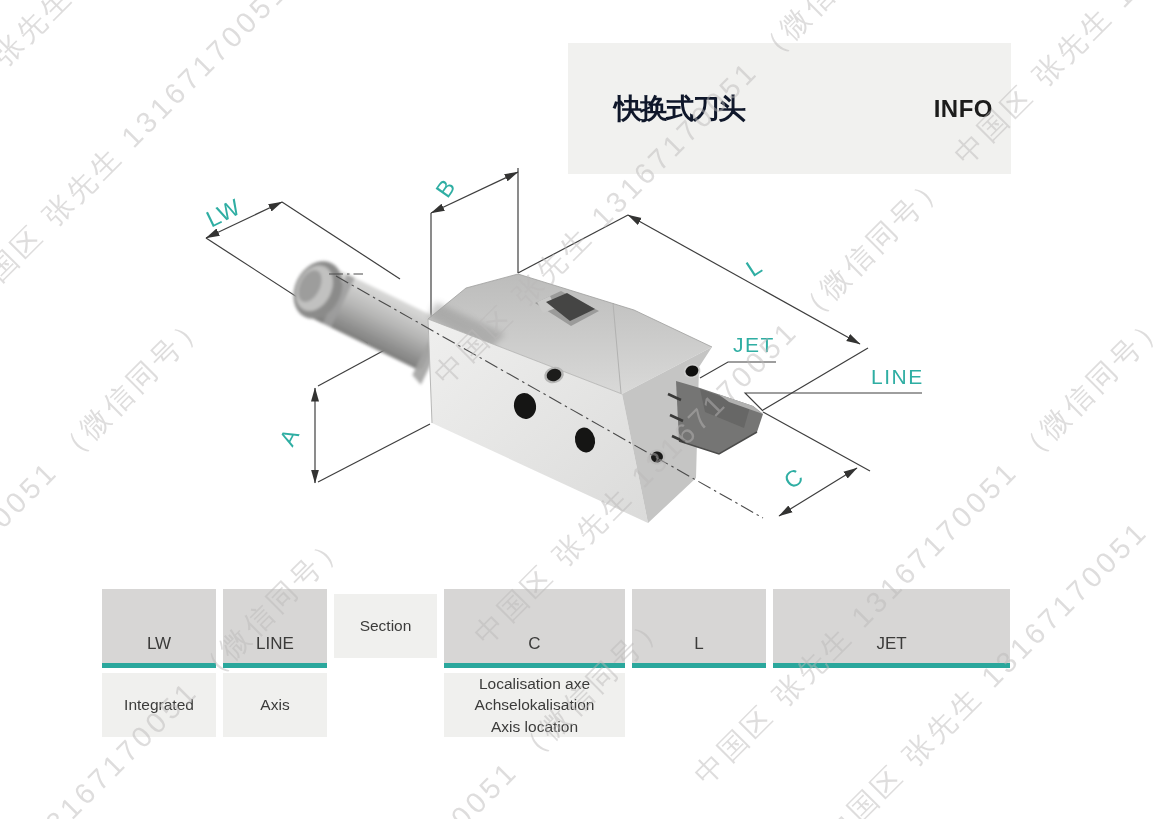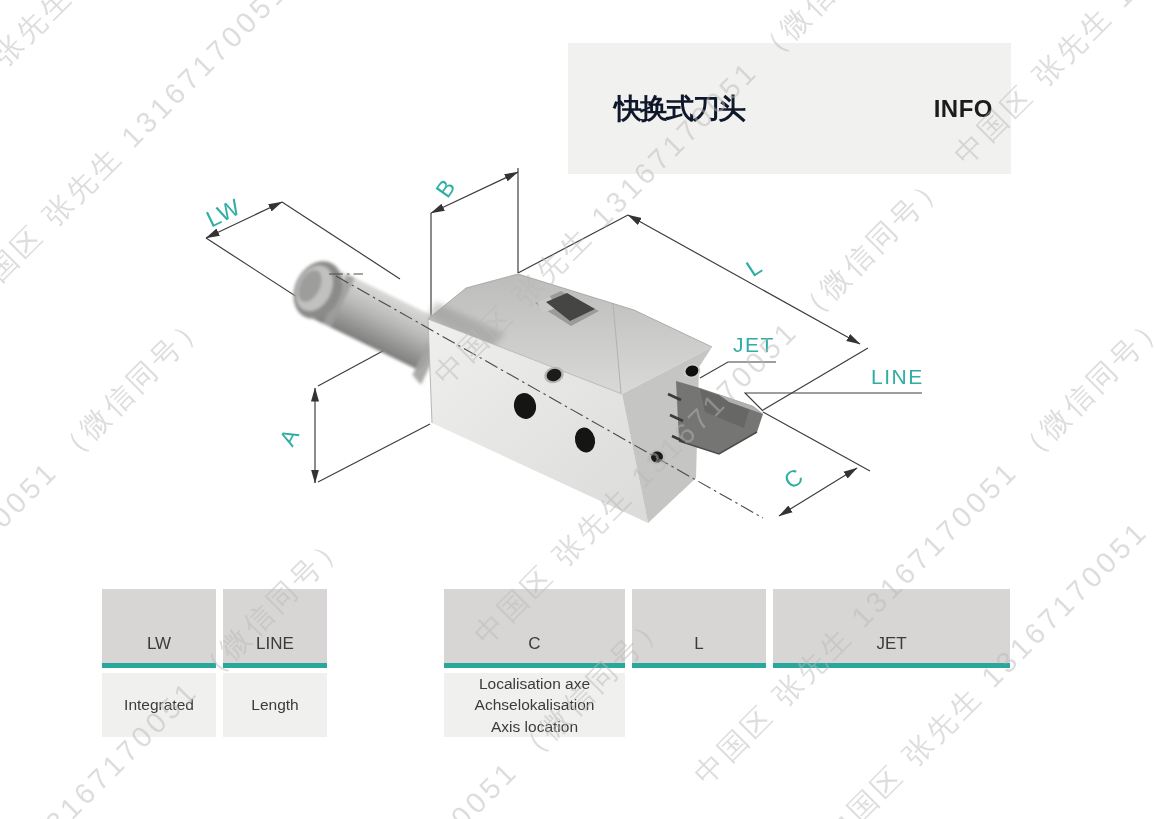--- a/index.html
+++ b/index.html
@@ -169,24 +169,27 @@
   <div class="spec-table">
     <div class="col">
       <div class="col-head">LW</div>
       <div class="col-body">
         <span>Integrated</span>
       </div>
     </div>
     <div class="col">
       <div class="col-head">LINE</div>
       <div class="col-body">
-        <span>Length</span>
-      </div>
-    </div>
-    <div class="col">
+        <span>Axis</span>
+      </div>
+    </div>
+    <div class="col">
+      <div class="col-body">
+        <span>Section</span>
+      </div>
     </div>
     <div class="col">
       <div class="col-head">C</div>
       <div class="col-body">
         <span>Localisation axe</span>
         <span>Achselokalisation</span>
         <span>Axis location</span>
       </div>
     </div>
     <div class="col">

